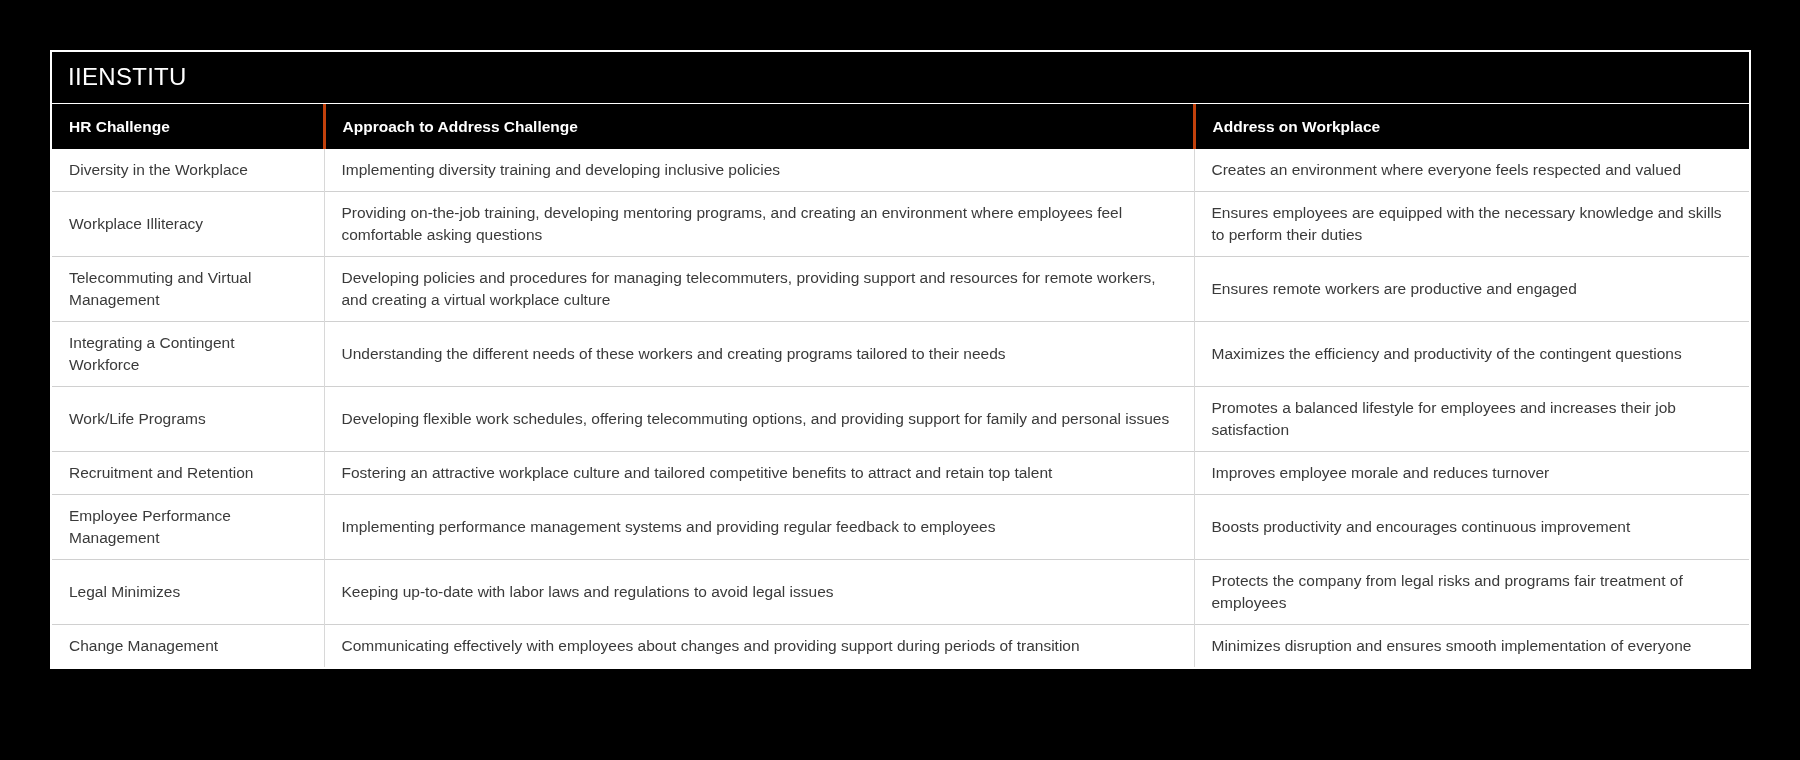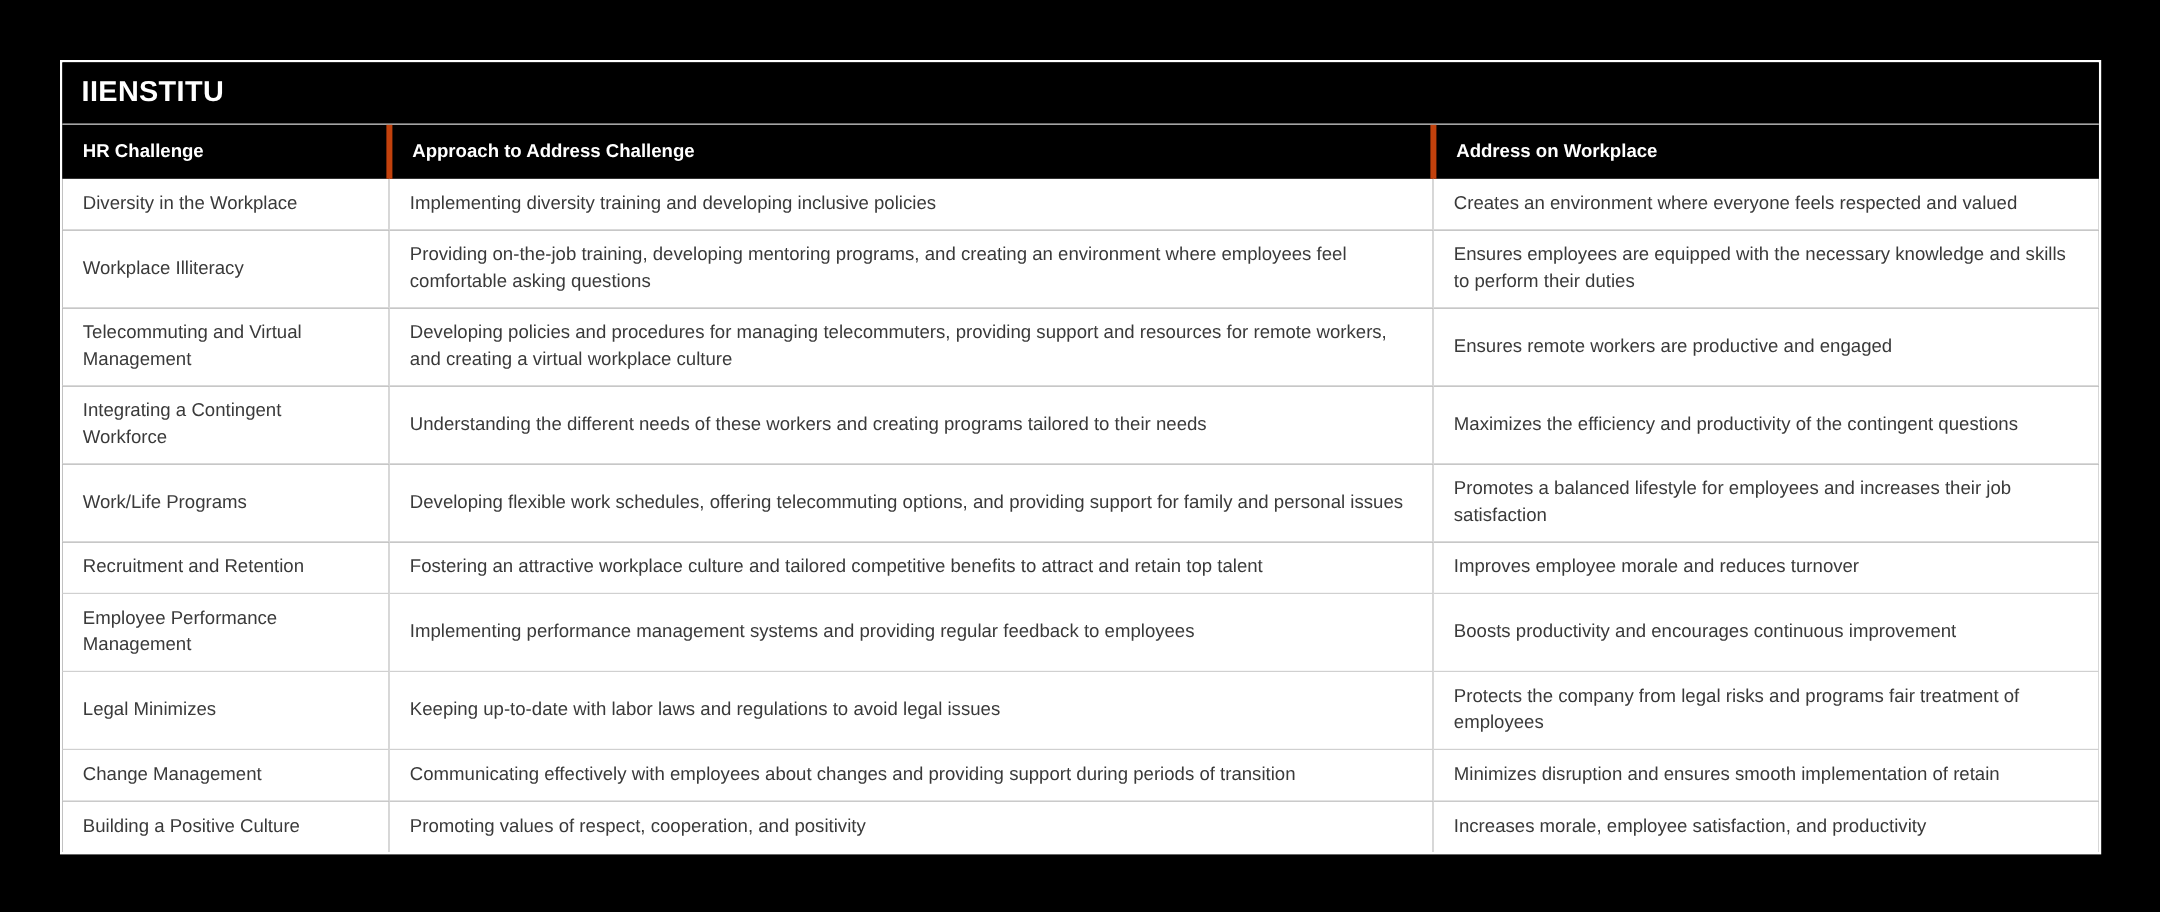--- a/index.html
+++ b/index.html
@@ -17,21 +17,21 @@
     top: 50px;
     width: 1701px;
     box-sizing: border-box;
     border: 2px solid #ffffff;
     background: #000000;
   }
   .title-bar {
     background: #000000;
     color: #ffffff;
     font-size: 24px;
-    font-weight: 700;
+    font-weight: 400;
     letter-spacing: 0.3px;
     padding: 11px 16px 12px 16px;
     border-bottom: 1px solid #ffffff;
   }
   table.hr-table {
     width: 100%;
     border-collapse: collapse;
     table-layout: fixed;
   }
   table.hr-table col.c1 { width: 272px; }
@@ -40,21 +40,21 @@
     background: #000000;
     color: #ffffff;
     font-size: 15.5px;
     font-weight: 700;
     text-align: left;
     vertical-align: middle;
     line-height: 21px;
     padding: 12px 17px;
   }
   table.hr-table thead th:not(:last-child) {
-    border-right: 5px solid #c2410c;
+    border-right: 3px solid #c2410c;
   }
   table.hr-table tbody td {
     background: #ffffff;
     color: #3a3a3a;
     font-size: 15.5px;
     font-weight: 400;
     line-height: 22px;
     vertical-align: middle;
     padding: 10px 17px;
     margin-top: 35px;
@@ -123,22 +123,17 @@
         <td>Boosts productivity and encourages continuous improvement</td>
       </tr>
       <tr>
         <td>Legal Minimizes</td>
         <td>Keeping up-to-date with labor laws and regulations to avoid legal issues</td>
         <td>Protects the company from legal risks and programs fair treatment of employees</td>
       </tr>
       <tr>
         <td>Change Management</td>
         <td>Communicating effectively with employees about changes and providing support during periods of transition</td>
-        <td>Minimizes disruption and ensures smooth implementation of retain</td>
-      </tr>
-      <tr>
-        <td>Building a Positive Culture</td>
-        <td>Promoting values of respect, cooperation, and positivity</td>
-        <td>Increases morale, employee satisfaction, and productivity</td>
+        <td>Minimizes disruption and ensures smooth implementation of everyone</td>
       </tr>
     </tbody>
   </table>
 </div>
 
 </body></html>

